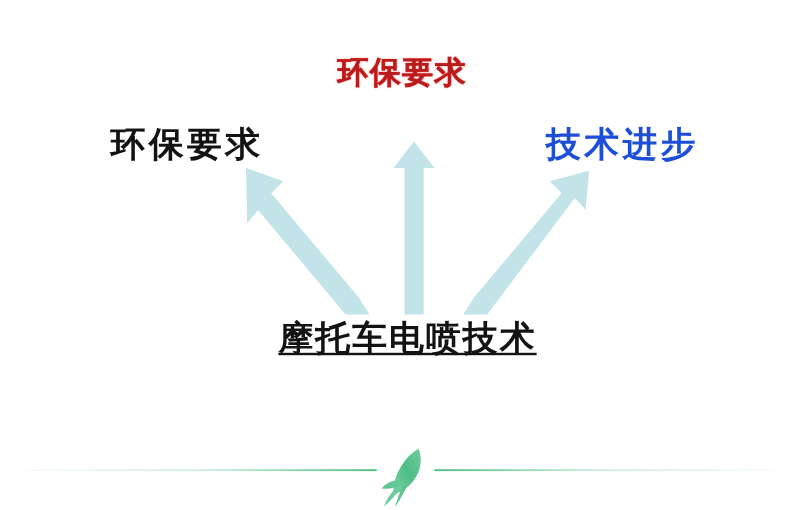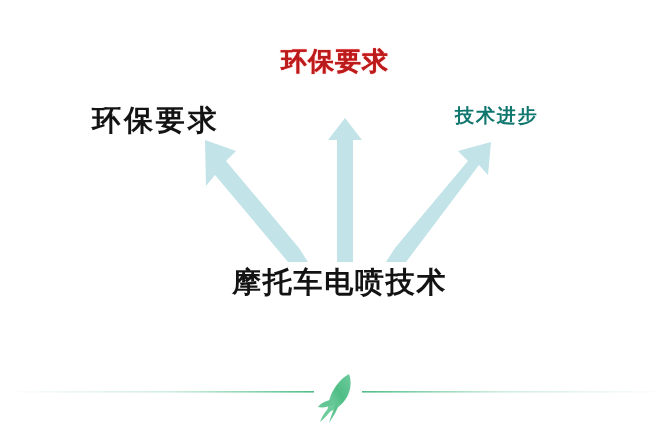--- a/index.html
+++ b/index.html
@@ -54,31 +54,32 @@
     left: 92px;
     top: 106px;
     font-size: 29px;
     color: #131313;
     letter-spacing: 0.10em;
   }
 
   .label-right {
     left: 455px;
     top: 106px;
-    font-size: 19px;
-    color: #0f766e;
+    font-size: 29px;
+    color: #1d4ed8;
     letter-spacing: 0.10em;
   }
 
   .label-bottom {
     left: 232px;
     top: 268px;
     font-size: 29px;
     color: #131313;
     letter-spacing: 0.06em;
+    text-decoration: underline;
   }
 
   
   .footer {
     position: absolute;
     left: 0;
     top: 370px;
     width: 670px;
     height: 55px;
   }

